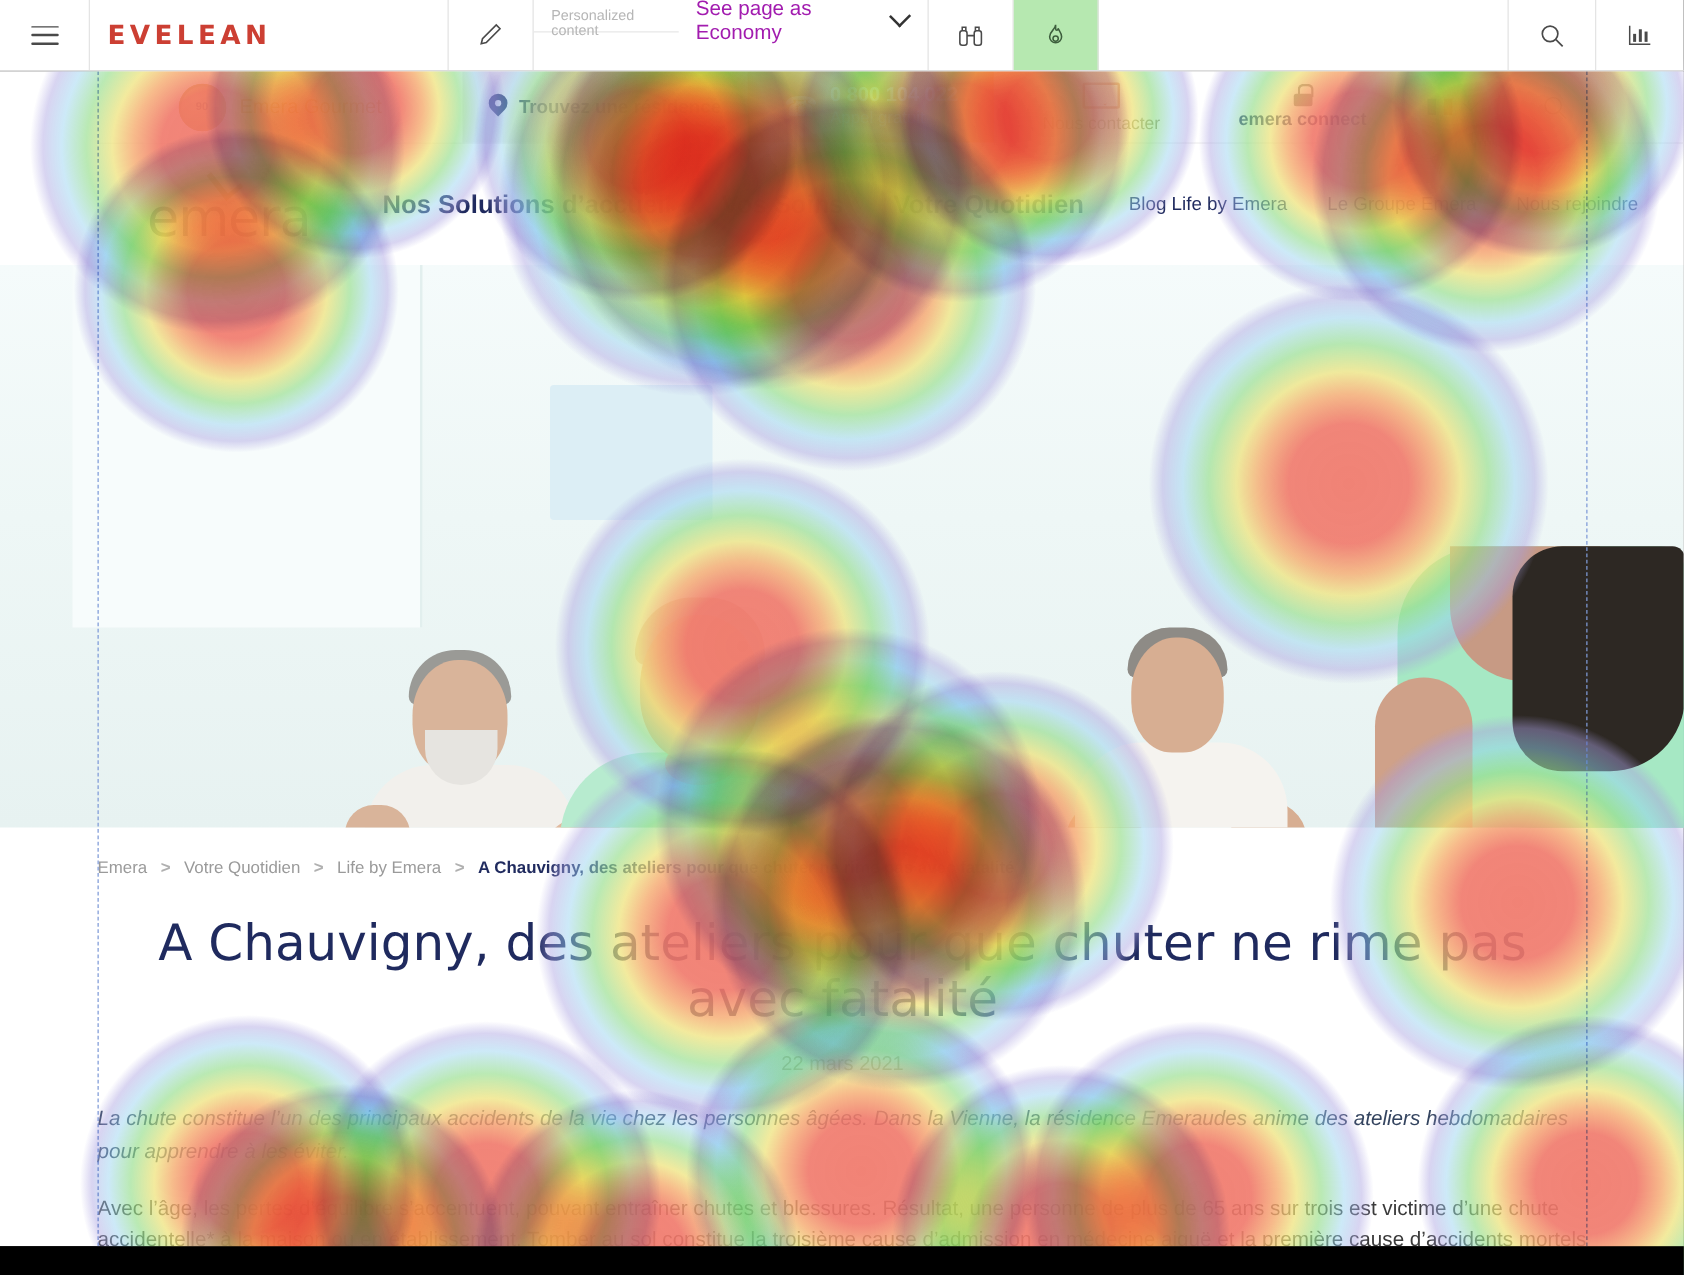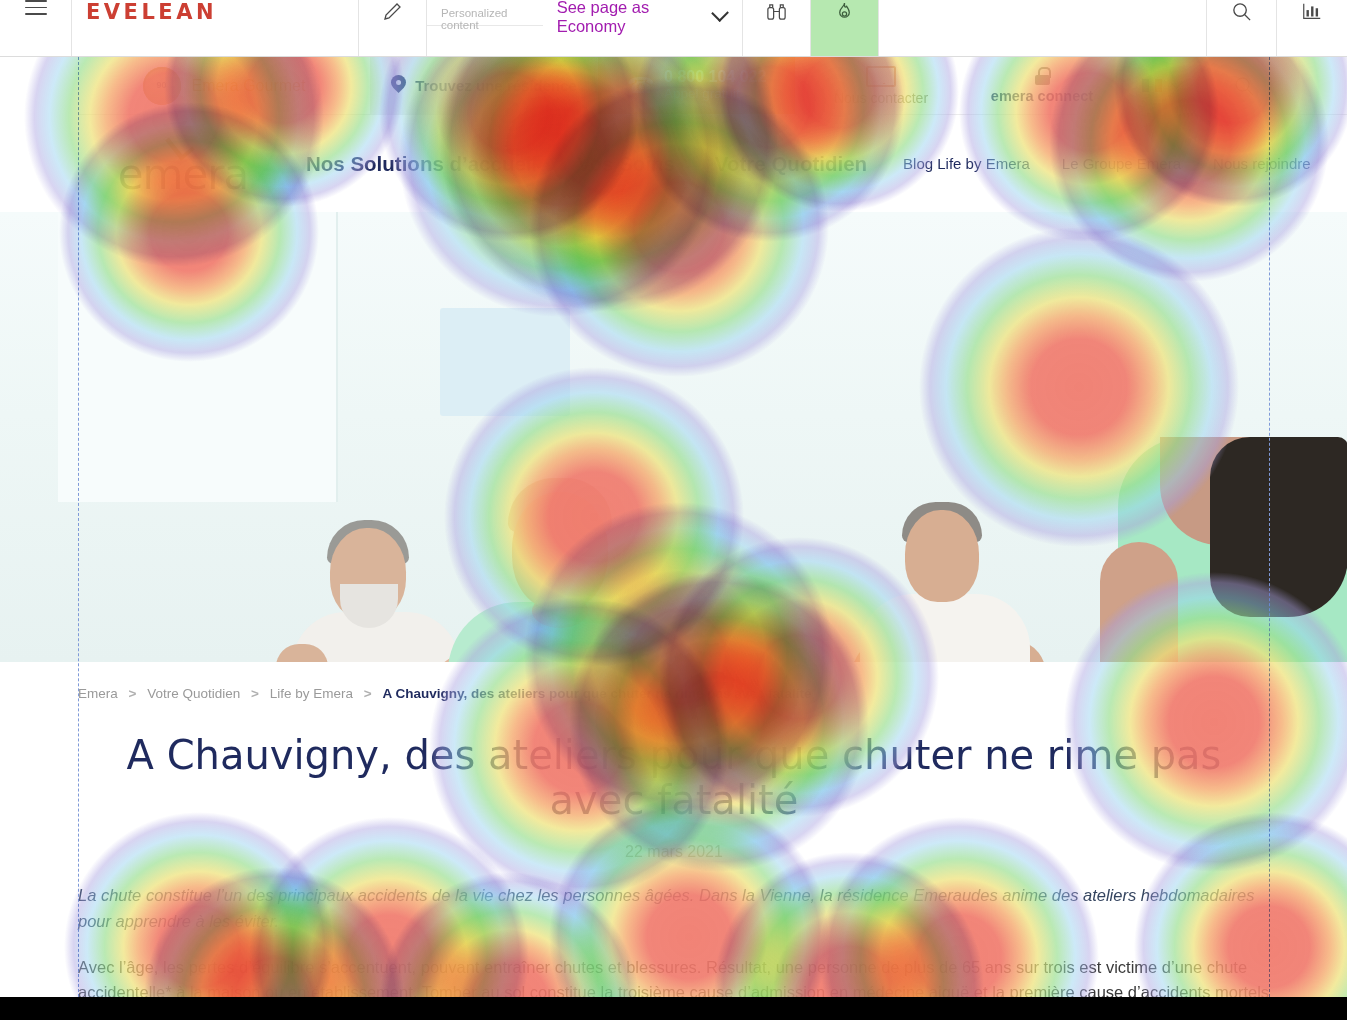--- a/index.html
+++ b/index.html
@@ -12,21 +12,21 @@
   
   #app-toolbar {
     position: absolute; top: 0; left: 0;
     width: 1347px; height: 57px;
     background: #ffffff;
     border-bottom: 1px solid #dcdcdc;
     display: flex; align-items: stretch;
     z-index: 40;
   }
   .tb-cell {
-    display: flex; justify-content: center;
+    display: flex; align-items: center; justify-content: center;
     border-right: 1px solid #e4e4e4;
     height: 100%;
   }
   .tb-hamburger { width: 72px; }
   .tb-logo { width: 287px; justify-content: flex-start; padding-left: 14px; }
   .tb-pencil { width: 68px; }
   .tb-select { width: 316px; flex-direction: row; align-items: stretch;
                justify-content: flex-start; padding: 0; position: relative; }
   .tb-icon { width: 68px; }
   .tb-flame { width: 68px; background: #b6e8b0; }

